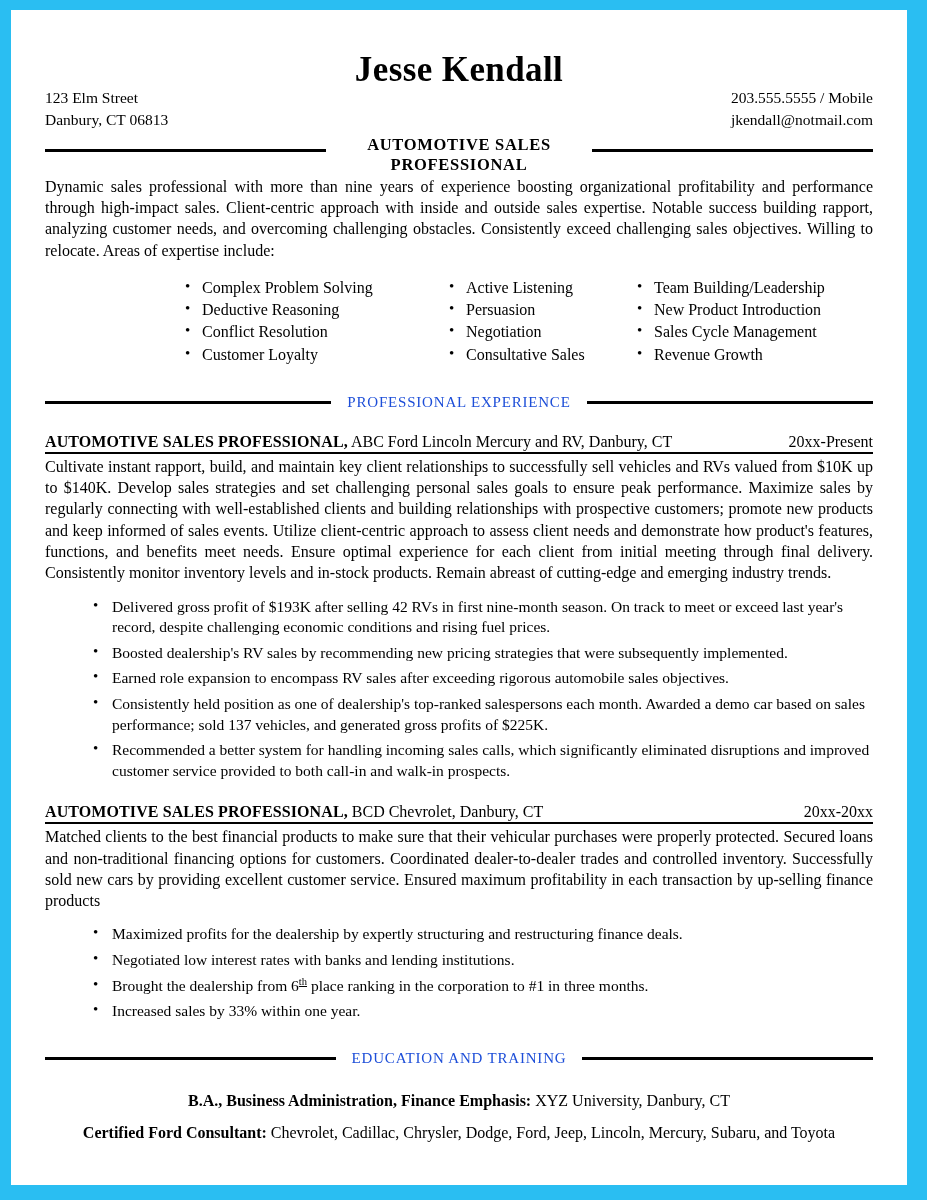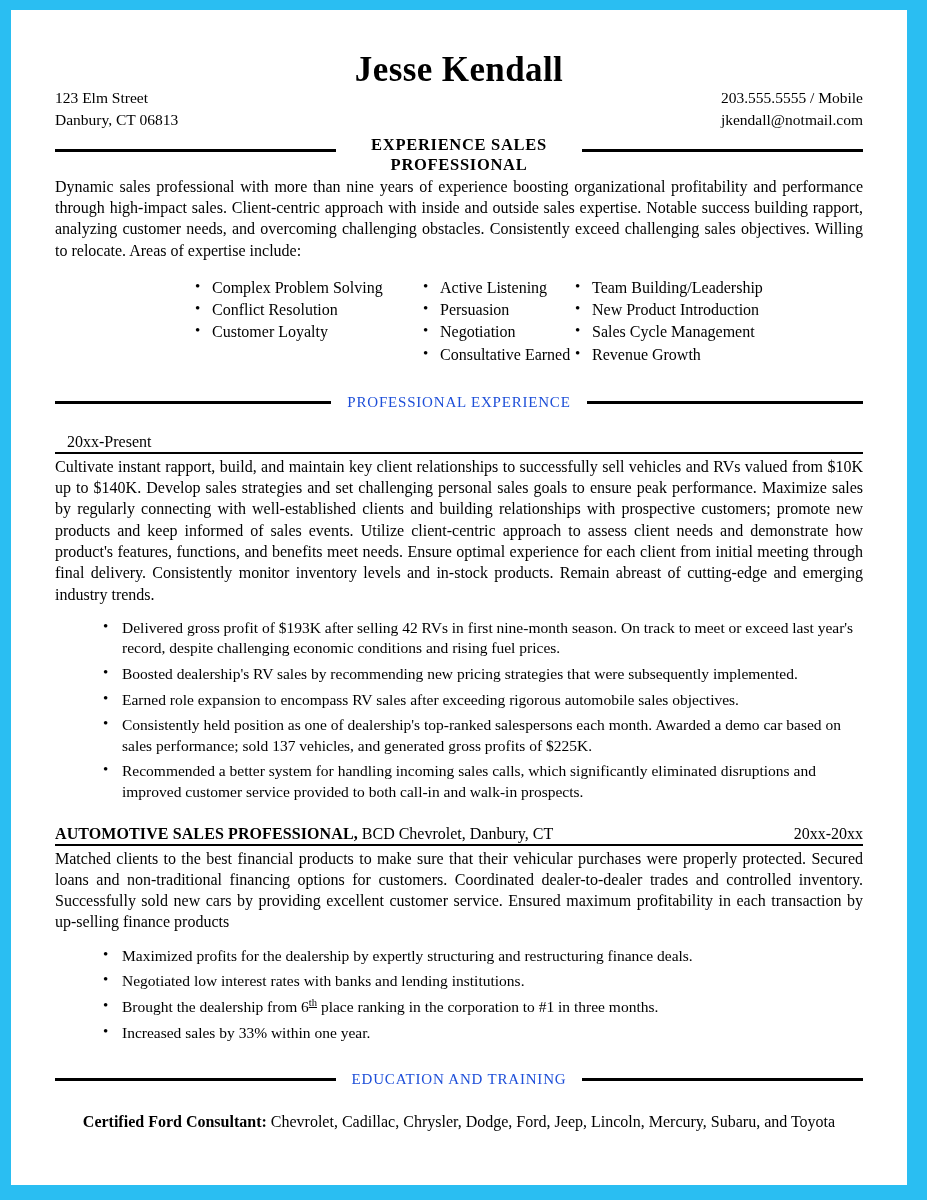--- a/index.html
+++ b/index.html
@@ -17,21 +17,21 @@
     font-family: "Liberation Serif", "DejaVu Serif", serif;
   }
   .sheet {
     position: absolute;
     left: 11px;
     top: 10px;
     width: 896px;
     height: 1175px;
     background: #ffffff;
     box-sizing: border-box;
-    padding: 0 44px;
+    padding: 0 34px;
   }
 
   
   .name {
     text-align: center;
     font-size: 35px;
     font-weight: bold;
     letter-spacing: 0.4px;
     line-height: 1.0;
     padding-top: 42px;
@@ -81,20 +81,21 @@
     color: #000;
   }
 
   
   .skills {
     display: flex;
     margin-top: 16px;
     padding-left: 140px;
     font-size: 16px;
     color: #000;
+    gap: 36px;
   }
   .skills-col { margin: 0; padding: 0; list-style: none; }
   .skills-col.c1 { width: 228px; }
   .skills-col.c2 { width: 152px; }
   .skills-col.c3 { width: auto; }
   .skills-col li {
     position: relative;
     padding-left: 17px;
     line-height: 1.39;
     white-space: nowrap;
@@ -197,56 +198,60 @@
       <div class="contact-mid"></div>
       <div class="contact-right">
         <div>203.555.5555 / Mobile</div>
         <div>jkendall@notmail.com</div>
       </div>
     </div>
 
     <div class="title-band">
       <div class="band-rule"></div>
       <div class="band-center">
-        <div>EXPERIENCE SALES</div>
+        <div>AUTOMOTIVE SALES</div>
         <div>PROFESSIONAL</div>
       </div>
       <div class="band-rule"></div>
     </div>
 
     <div class="summary">Dynamic sales professional with more than nine years of experience boosting organizational profitability and performance through high-impact sales. Client-centric approach with inside and outside sales expertise. Notable success building rapport, analyzing customer needs, and overcoming challenging obstacles. Consistently exceed challenging sales objectives. Willing to relocate. Areas of expertise include:</div>
 
     <div class="skills">
       <ul class="skills-col c1">
         <li>Complex Problem Solving</li>
+        <li>Deductive Reasoning</li>
         <li>Conflict Resolution</li>
         <li>Customer Loyalty</li>
       </ul>
       <ul class="skills-col c2">
         <li>Active Listening</li>
         <li>Persuasion</li>
         <li>Negotiation</li>
-        <li>Consultative Earned</li>
+        <li>Consultative Sales</li>
       </ul>
       <ul class="skills-col c3">
         <li>Team Building/Leadership</li>
         <li>New Product Introduction</li>
         <li>Sales Cycle Management</li>
         <li>Revenue Growth</li>
       </ul>
     </div>
 
     <div class="section-head">
       <div class="rule"></div>
       <div class="label">PROFESSIONAL EXPERIENCE</div>
       <div class="rule"></div>
     </div>
 
     <div class="job">
       <div class="job-head">
+        <div>
+          <span class="jt">AUTOMOTIVE SALES PROFESSIONAL,</span><span class="jc"> ABC Ford Lincoln Mercury and RV, Danbury, CT</span>
+        </div>
         <div class="jd">20xx-Present</div>
       </div>
       <div class="job-body">Cultivate instant rapport, build, and maintain key client relationships to successfully sell vehicles and RVs valued from $10K up to $140K. Develop sales strategies and set challenging personal sales goals to ensure peak performance. Maximize sales by regularly connecting with well-established clients and building relationships with prospective customers; promote new products and keep informed of sales events. Utilize client-centric approach to assess client needs and demonstrate how product's features, functions, and benefits meet needs. Ensure optimal experience for each client from initial meeting through final delivery. Consistently monitor inventory levels and in-stock products. Remain abreast of cutting-edge and emerging industry trends.</div>
       <ul class="job-bullets">
         <li>Delivered gross profit of $193K after selling 42 RVs in first nine-month season. On track to meet or exceed last year's record, despite challenging economic conditions and rising fuel prices.</li>
         <li>Boosted dealership's RV sales by recommending new pricing strategies that were subsequently implemented.</li>
         <li>Earned role expansion to encompass RV sales after exceeding rigorous automobile sales objectives.</li>
         <li>Consistently held position as one of dealership's top-ranked salespersons each month. Awarded a demo car based on sales performance; sold 137 vehicles, and generated gross profits of $225K.</li>
         <li>Recommended a better system for handling incoming sales calls, which significantly eliminated disruptions and improved customer service provided to both call-in and walk-in prospects.</li>
       </ul>
@@ -269,18 +274,21 @@
     </div>
 
     <div class="section-head">
       <div class="rule"></div>
       <div class="label">EDUCATION AND TRAINING</div>
       <div class="rule"></div>
     </div>
 
     <div class="edu-lines">
       <div class="ln">
+        <b>B.A., Business Administration, Finance Emphasis:</b><span> XYZ University, Danbury, CT</span>
+      </div>
+      <div class="ln">
         <b>Certified Ford Consultant:</b><span> Chevrolet, Cadillac, Chrysler, Dodge, Ford, Jeep, Lincoln, Mercury, Subaru, and Toyota</span>
       </div>
     </div>
 
   </div>
 </div>
 
 </body></html>

